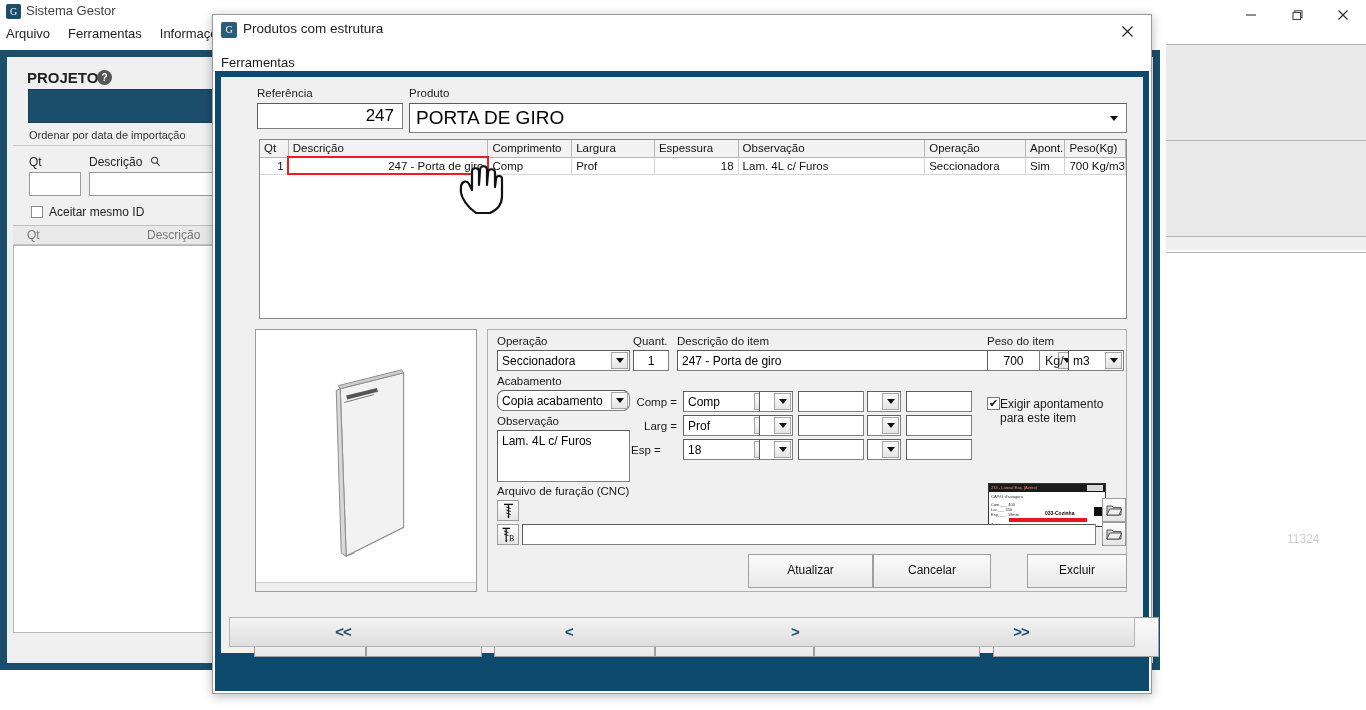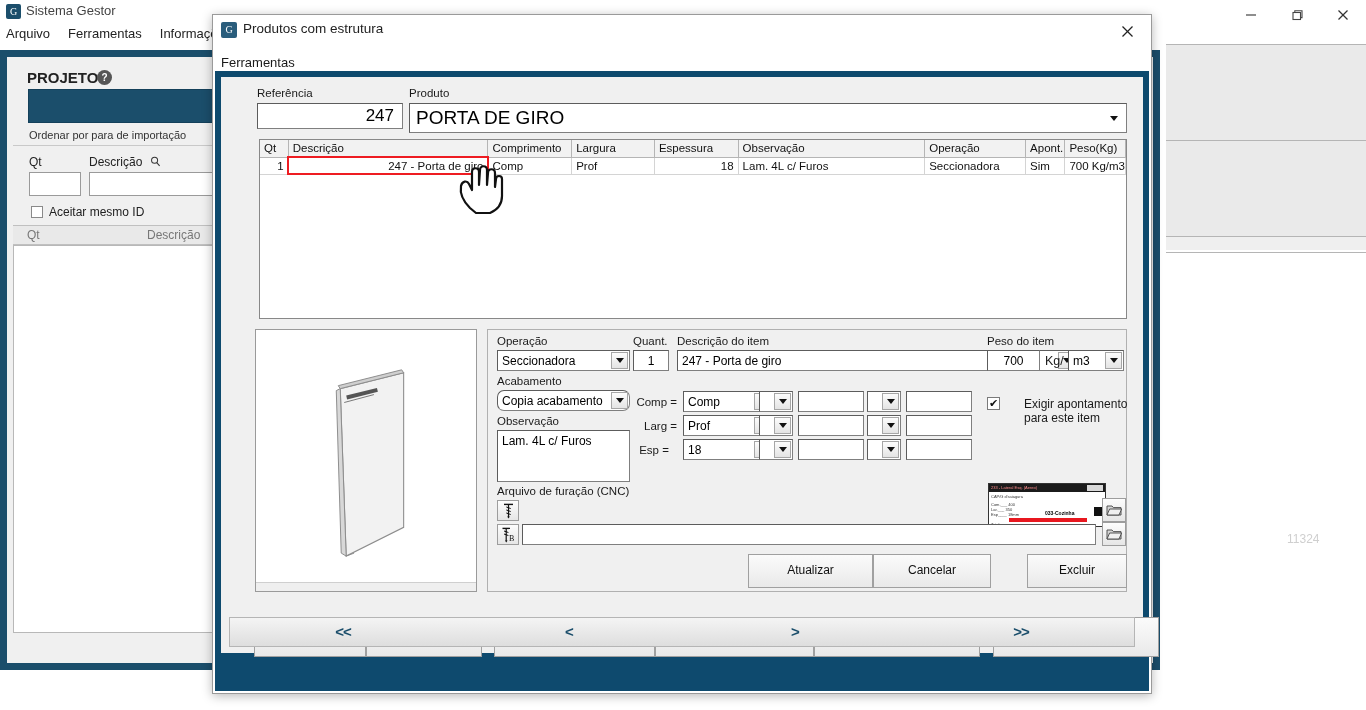--- a/index.html
+++ b/index.html
@@ -268,21 +268,21 @@
     <span class="host-menu-item">Ferramentas</span>
     <span class="host-menu-item">Informações</span>
   </div>
 
   <div class="host-body">
     <div class="host-panel-frame">
       <div class="host-panel-inner">
         <div class="proj-label">PROJETO</div>
         <div class="help-dot">?</div>
         <div class="proj-combo"></div>
-        <div class="proj-sub">Ordenar por para de importação</div>
+        <div class="proj-sub">Ordenar por data de importação</div>
         <div class="proj-divider"></div>
         <div class="qt-label">Qt</div>
         <div class="desc-label">
           <span>Descrição</span>
           <span style="margin-left:4px;">
             <svg width="11" height="11" viewBox="0 0 12 12" style="vertical-align:-1px;">
               <circle cx="5" cy="4.6" r="3.3" fill="none" stroke="#333" stroke-width="1.1"></circle>
               <line x1="7.4" y1="7.2" x2="10.5" y2="10.8" stroke="#333" stroke-width="1.1"></line>
             </svg>
           </span>
@@ -459,21 +459,21 @@
           </span>
       </div>
       <div class="fld" style="position:absolute;left:577px;top:338px;width:66px;height:21px;"></div>
       <div class="combo" style="position:absolute;left:646px;top:338px;width:34px;height:21px;padding-left:0;">
         <span class="arrow-btn">
             <span class="caret"></span>
           </span>
       </div>
       <div class="fld" style="position:absolute;left:685px;top:338px;width:66px;height:21px;"></div>
 
-      <div class="lbl" style="position:absolute;left:410px;top:367px;width:46px;text-align:center;">Esp =</div>
+      <div class="lbl" style="position:absolute;left:410px;top:367px;width:46px;text-align:left;">Esp =</div>
       <div class="combo" style="position:absolute;left:462px;top:362px;width:90px;height:21px;">
         <span>18</span>
         <span class="arrow-btn">
             <span class="caret"></span>
           </span>
       </div>
       <div class="combo" style="position:absolute;left:538px;top:362px;width:34px;height:21px;padding-left:0;">
         <span class="arrow-btn">
             <span class="caret"></span>
           </span>
@@ -493,21 +493,21 @@
         <span>m3</span>
         <span class="arrow-btn">
             <span class="caret"></span>
           </span>
       </div>
 
       <div style="position:absolute;left:766px;top:320px;display:flex;align-items:flex-start;">
         <span class="chk">
             <span class="tick">✔</span>
           </span>
-        <span style="margin-left:24px;line-height:14px;">
+        <span style="margin-left:0;line-height:14px;">
           <span class="lbl" style="font-size:12px;display:block;">Exigir apontamento</span>
           <span class="lbl" style="font-size:12px;display:block;">para este item</span>
         </span>
       </div>
 
       <div class="thumb" style="left:767px;top:406px;">
         <div style="position:absolute;left:0;top:0;right:0;height:8px;background:#1b1b1b;"></div>
         <div style="position:absolute;left:2px;top:1px;font-size:4px;color:#ff8a8a;">233 - Lateral Esq. (Aereo)</div>
         <div style="position:absolute;right:2px;top:1px;width:16px;height:6px;background:#d8d8d8;"></div>
         <div style="position:absolute;left:2px;top:10px;font-size:4px;color:#333;">CAP/G d'saiagura</div>

